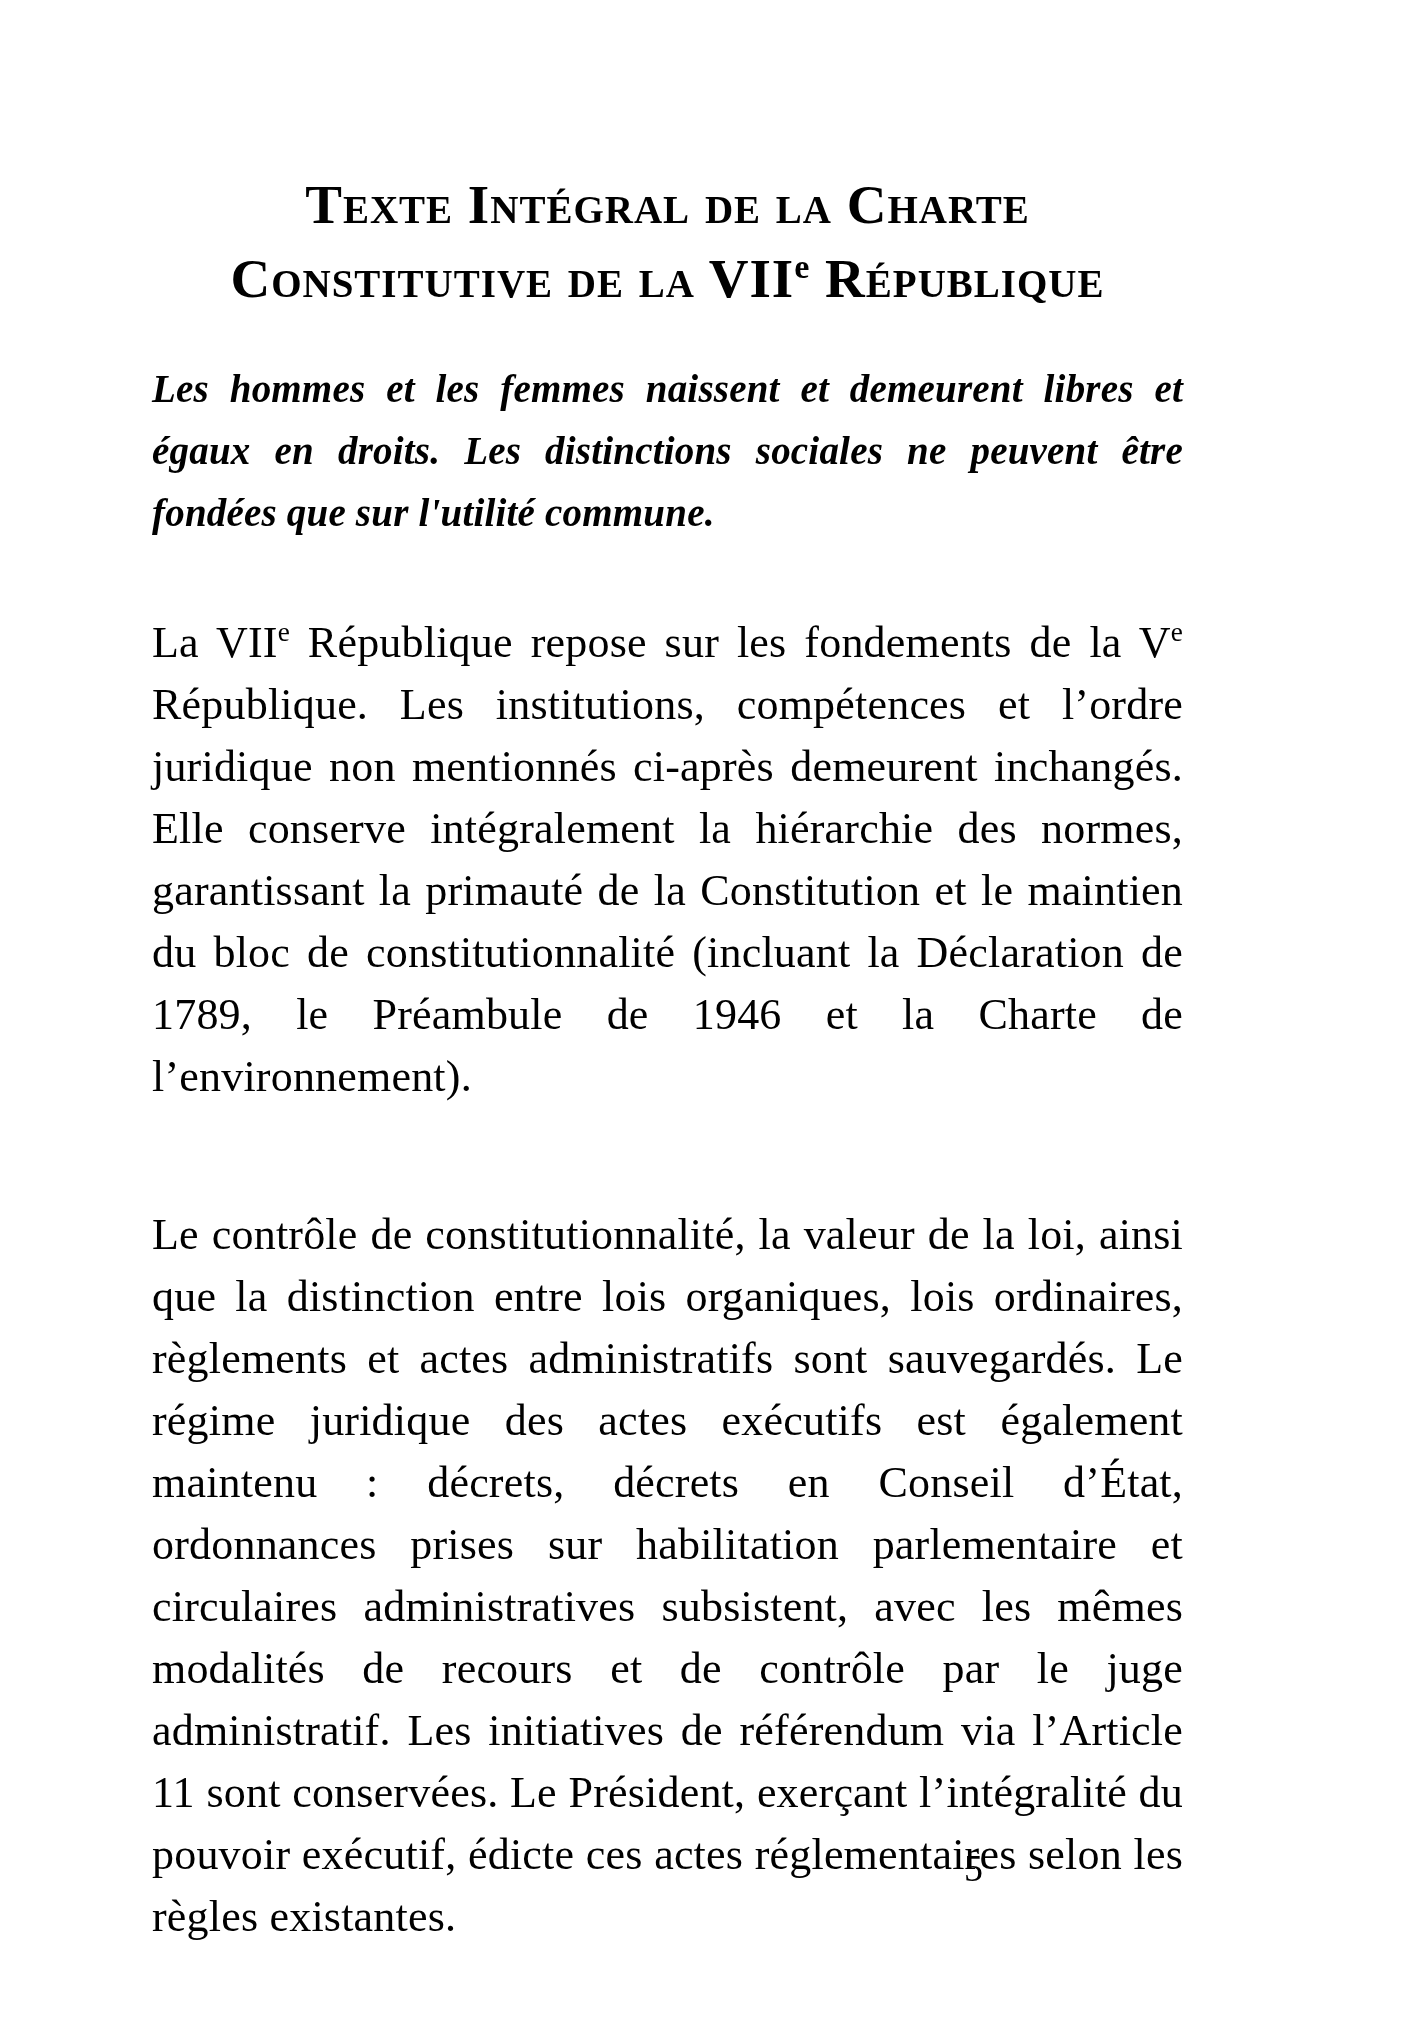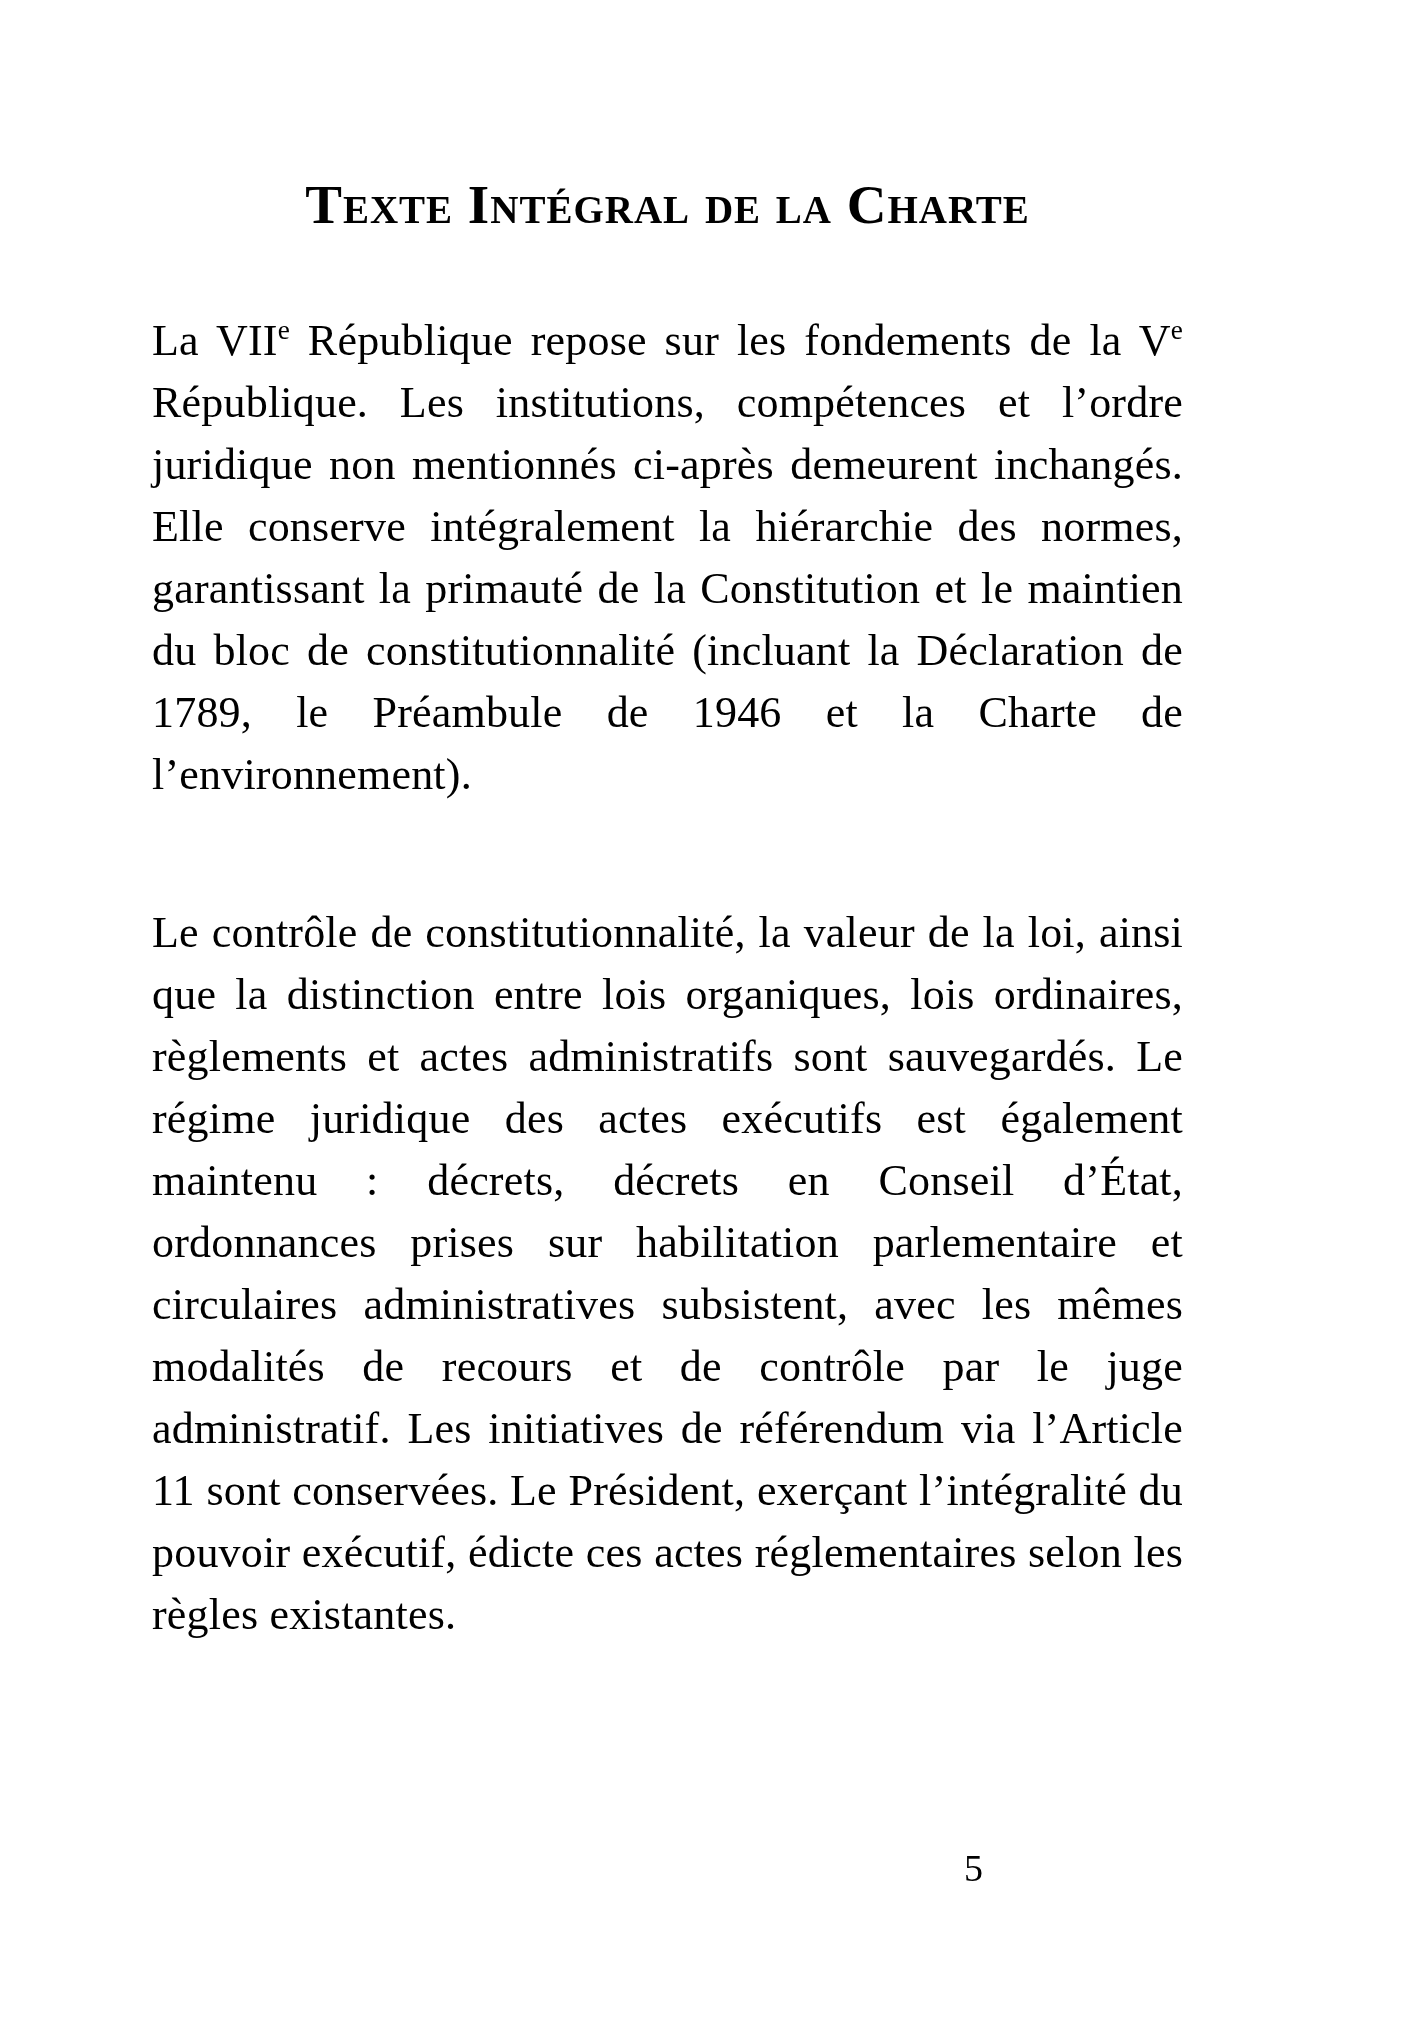--- a/index.html
+++ b/index.html
@@ -75,23 +75,25 @@
   }
 </style>
 </head>
 <body>
 
 <div class="page">
   <div class="content">
 
     <div class="title-block">
       <div class="title-line"><span>Texte Intégral de la Charte</span></div>
+      <div class="title-line"><span>Constitutive de la VII</span><sup class="sup">e</sup><span> République</span></div>
     </div>
 
 
+    <div class="quote">Les hommes et les femmes naissent et demeurent libres et égaux en droits. Les distinctions sociales ne peuvent être fondées que sur l'utilité commune.</div>
 
     <div class="para para-1"><span>La VII</span><sup class="sup">e</sup><span> République repose sur les fondements de la V</span><sup class="sup">e</sup><span> République. Les institutions, compétences et l’ordre juridique non mentionnés ci-après demeurent inchangés. Elle conserve intégralement la hiérarchie des normes, garantissant la primauté de la Constitution et le maintien du bloc de constitutionnalité (incluant la Déclaration de 1789, le Préambule de 1946 et la Charte de l’environnement).</span></div>
 
     <div class="para para-2"><span>Le contrôle de constitutionnalité, la valeur de la loi, ainsi que la distinction entre lois organiques, lois ordinaires, règlements et actes administratifs sont sauvegardés. Le régime juridique des actes exécutifs est également maintenu : décrets, décrets en Conseil d’État, ordonnances prises sur habilitation parlementaire et circulaires administratives subsistent, avec les mêmes modalités de recours et de contrôle par le juge administratif. Les initiatives de référendum via l’Article 11 sont conservées. Le Président, exerçant l’intégralité du pouvoir exécutif, édicte ces actes réglementaires selon les règles existantes.</span></div>
 
   </div>
 
   <div class="page-number">5</div>
 </div>
 

